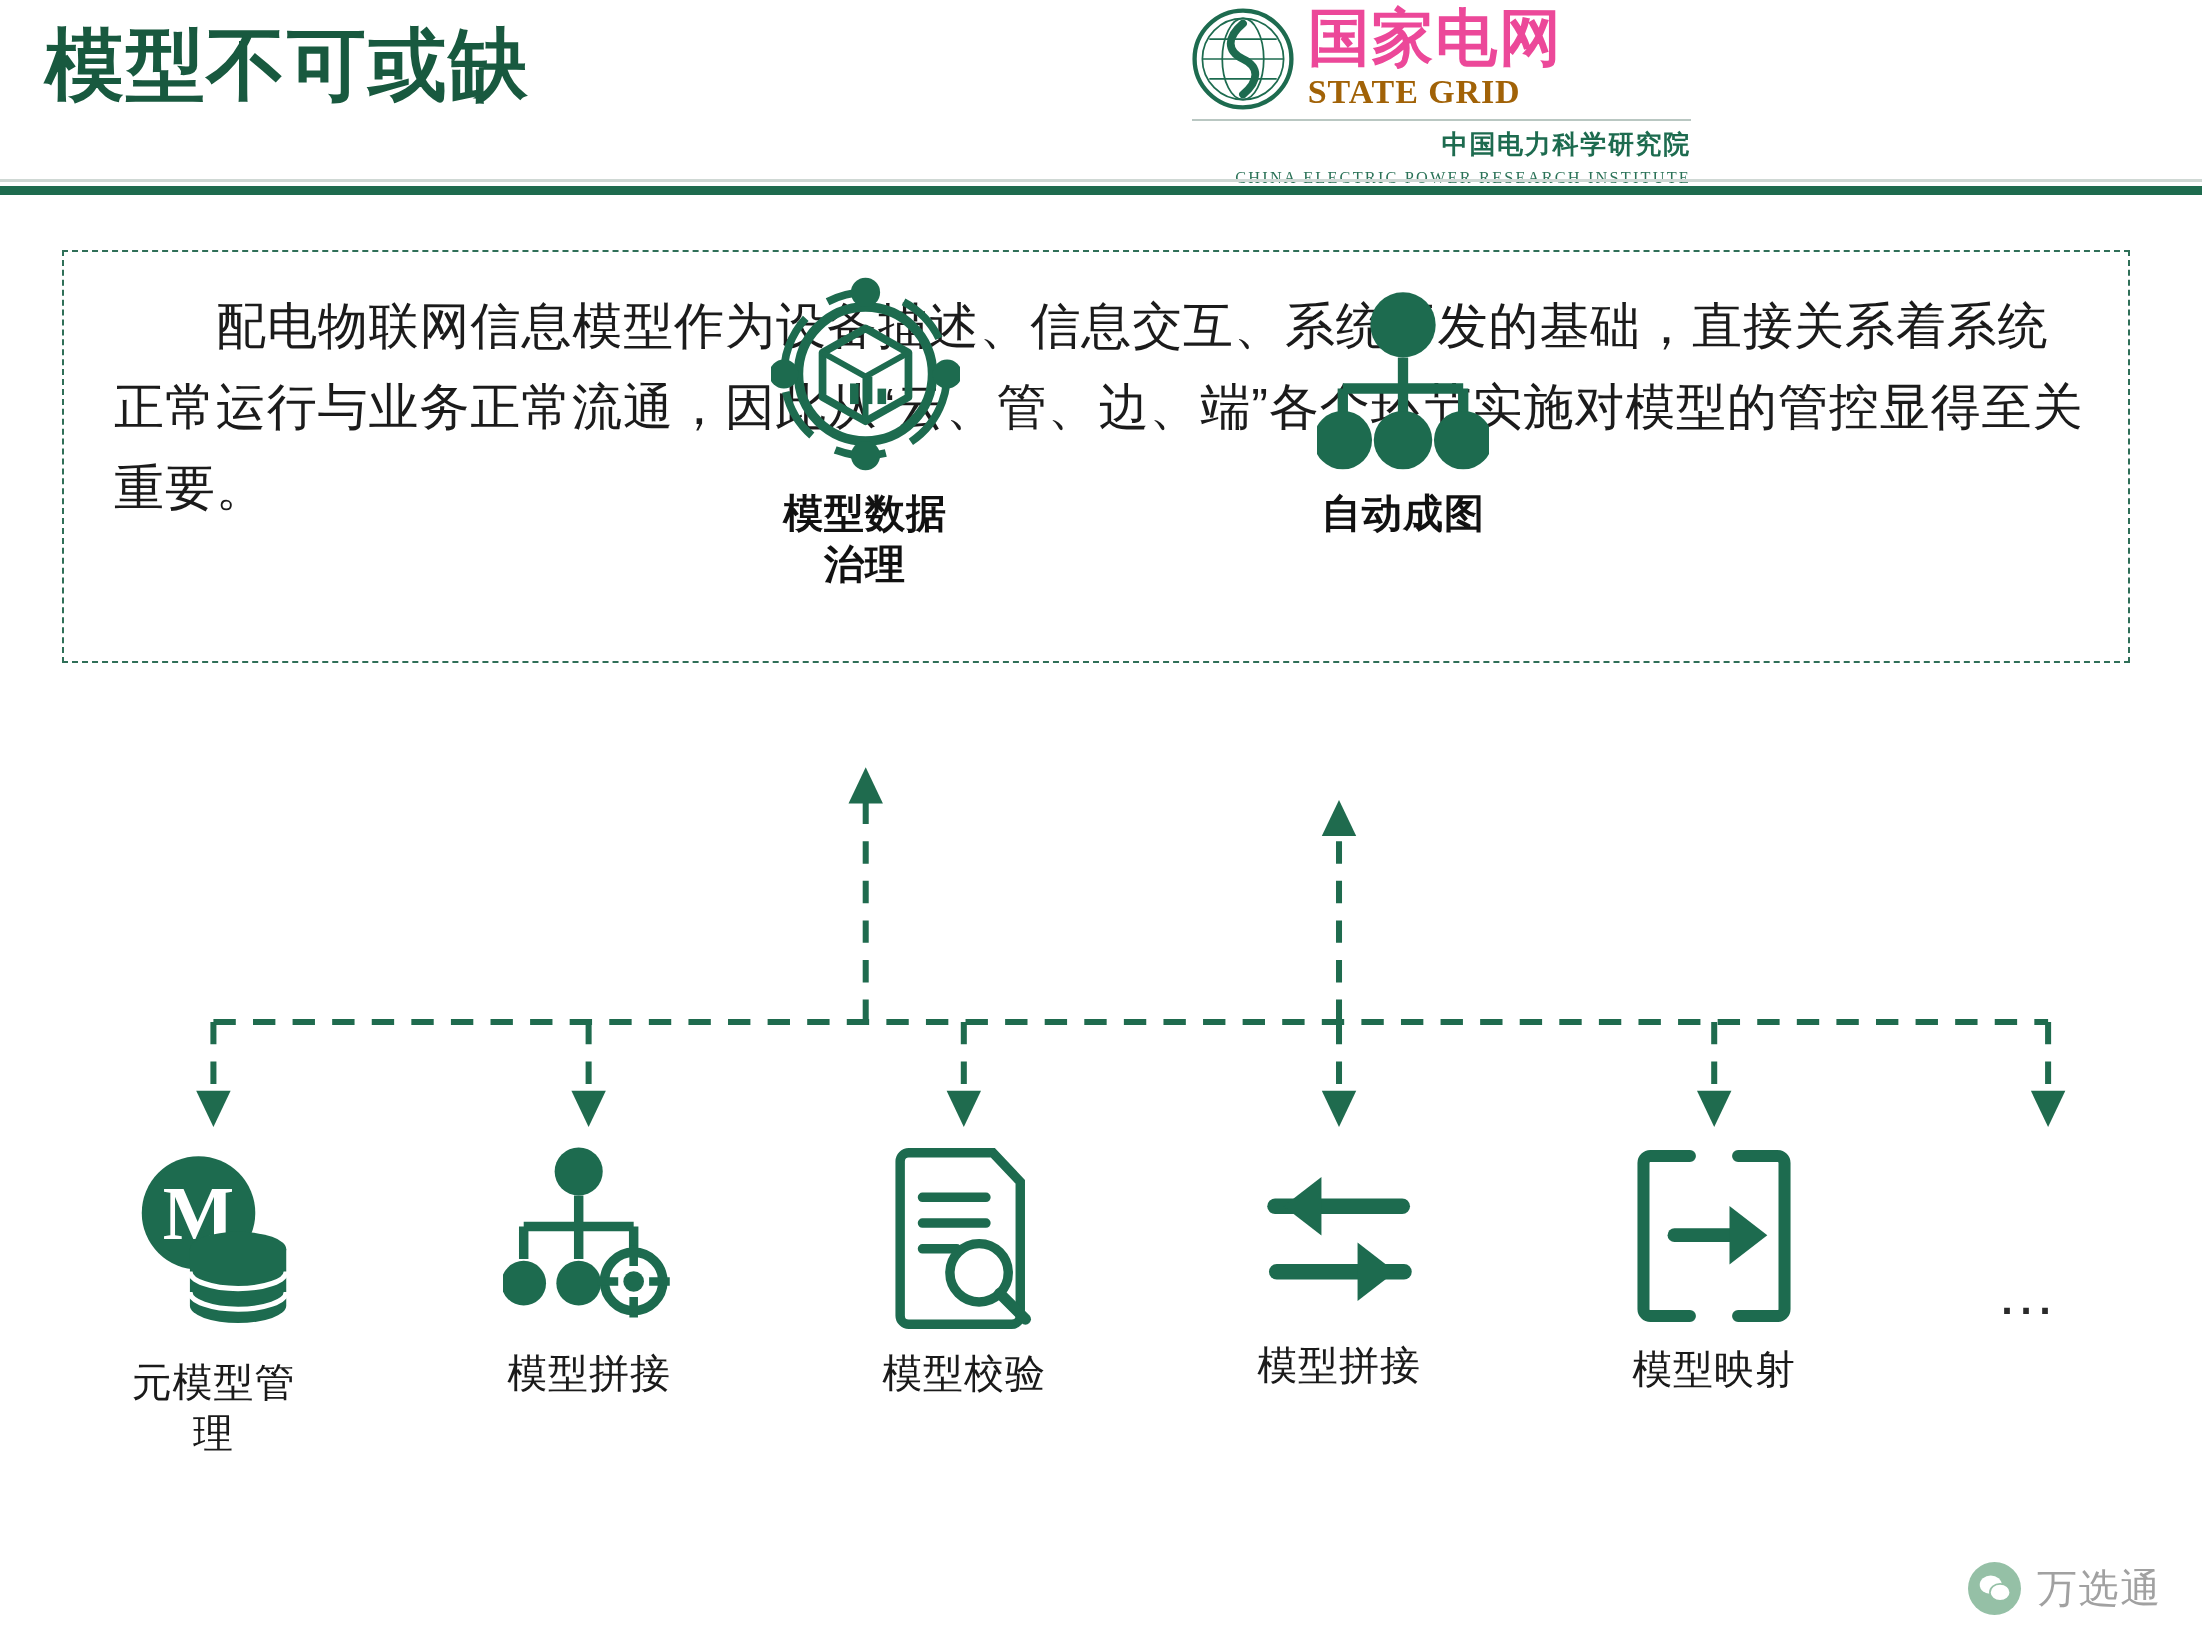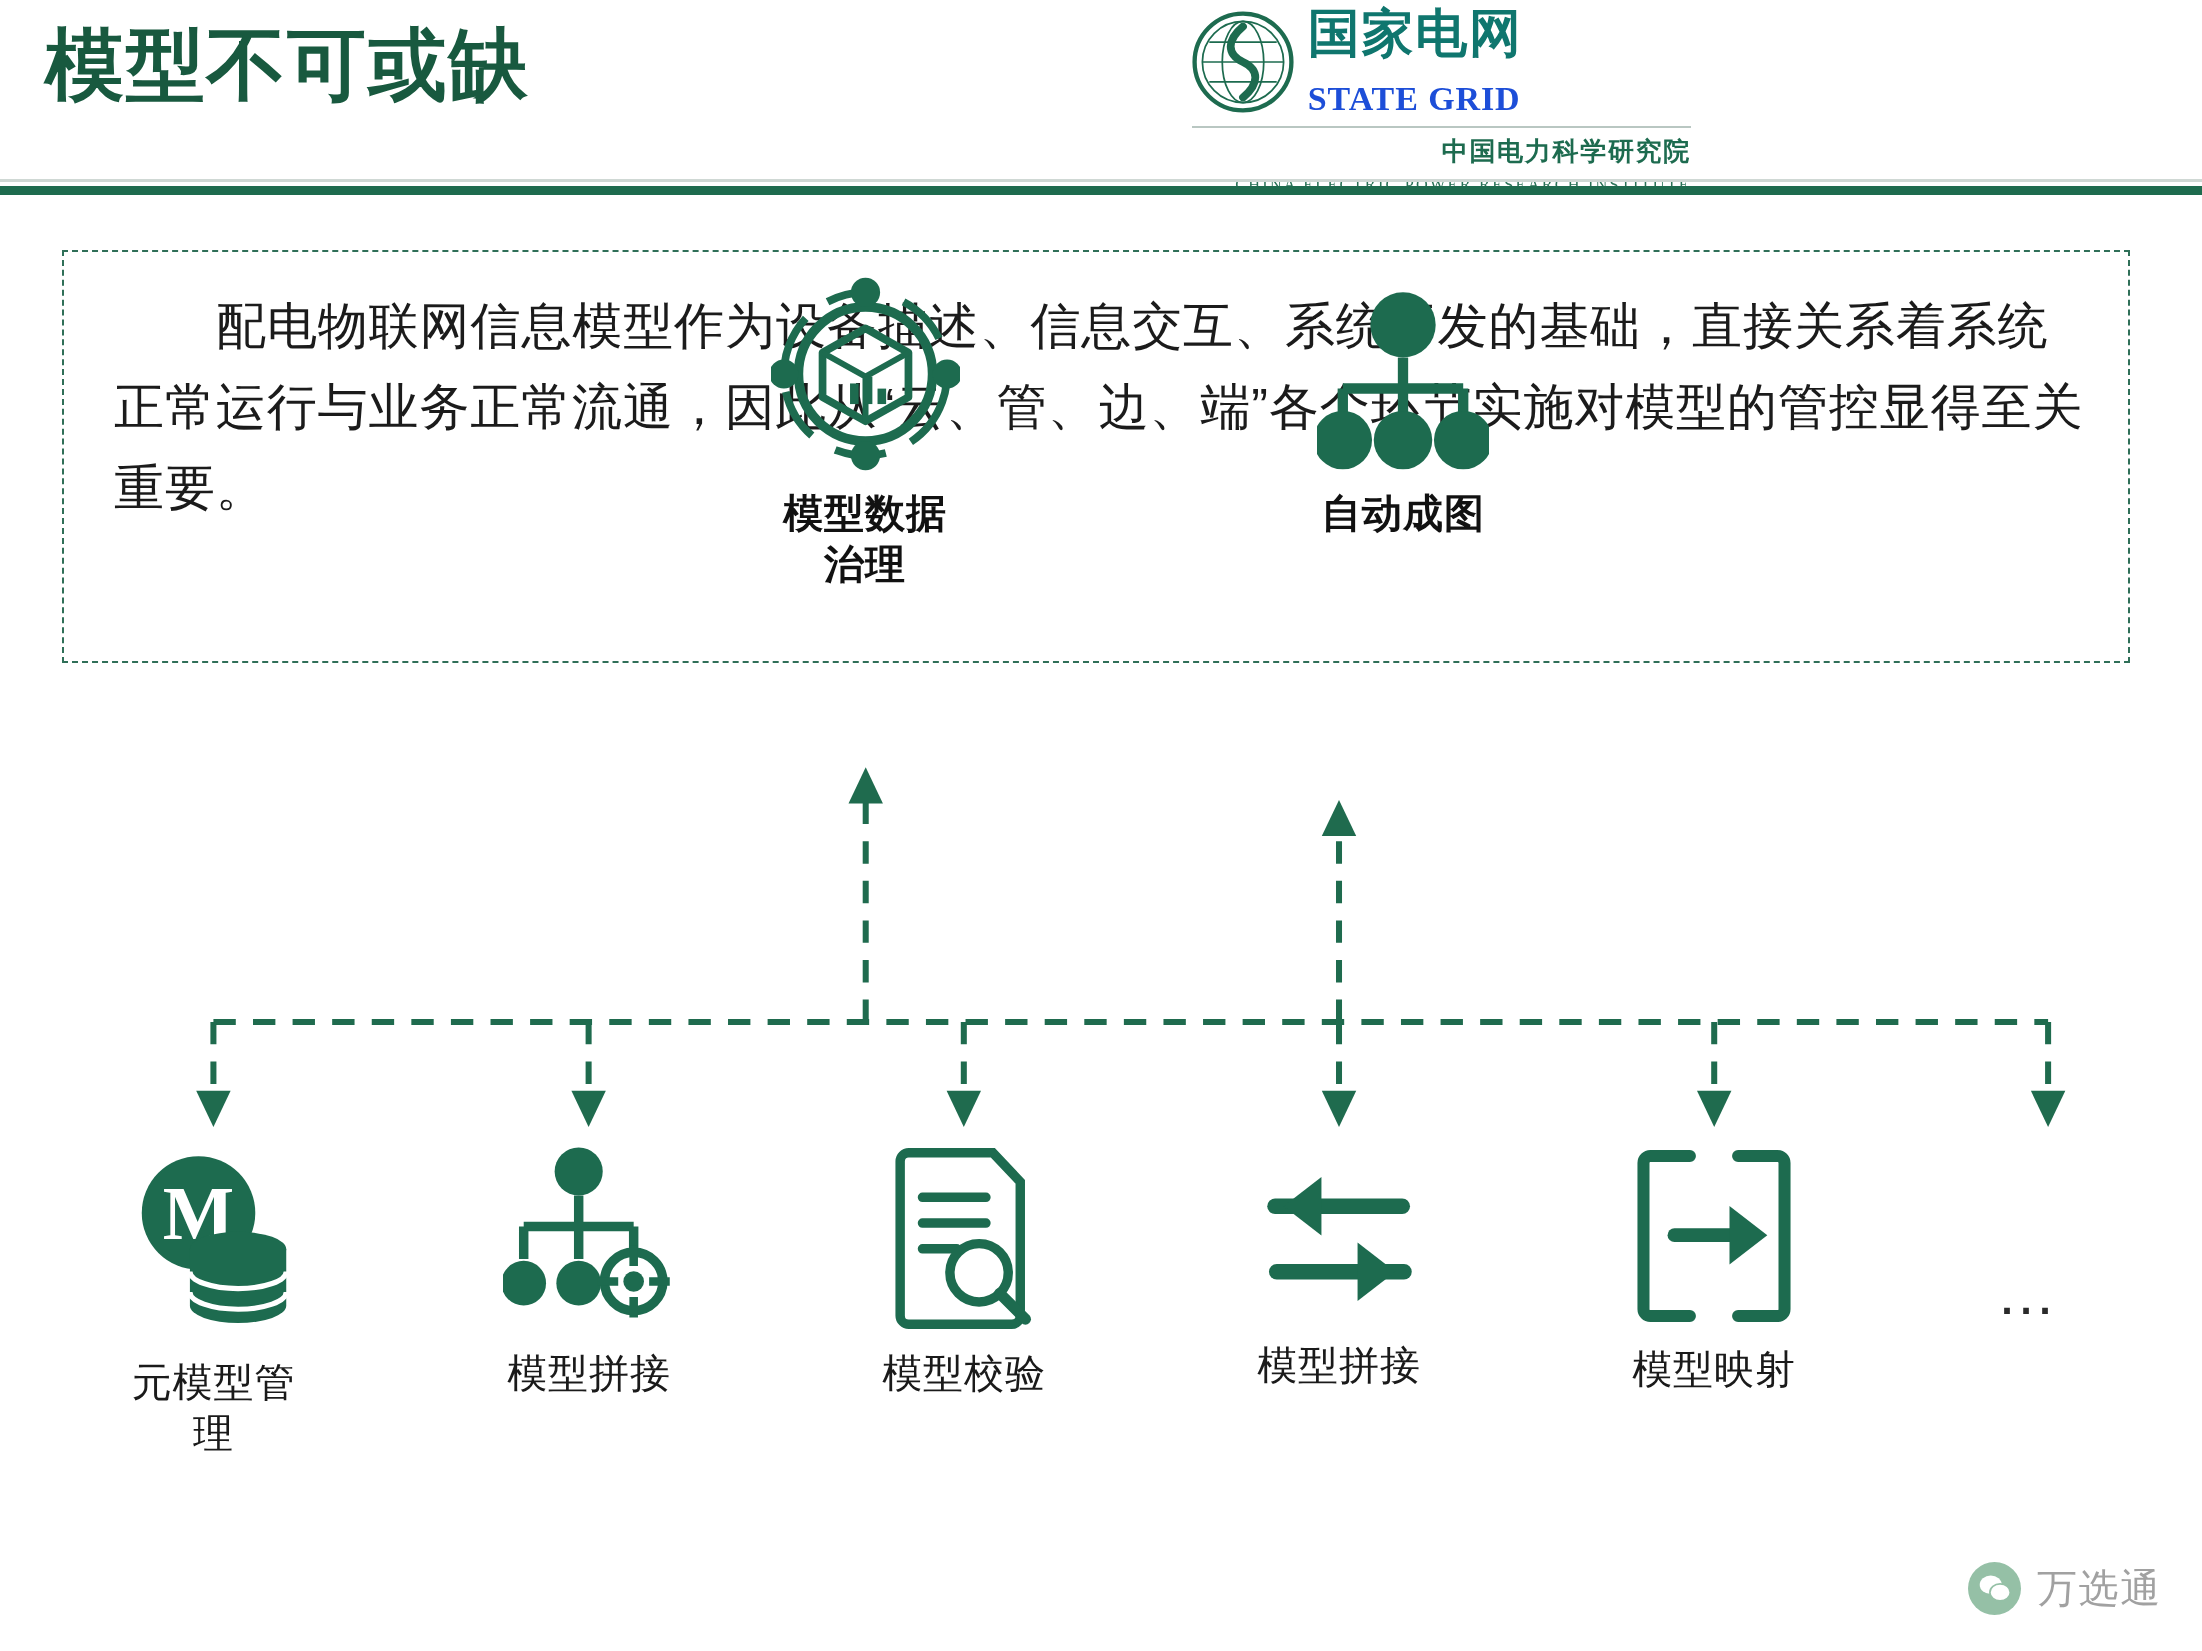--- a/index.html
+++ b/index.html
@@ -62,33 +62,33 @@
     display: flex;
     align-items: center;
     gap: 13.8px;
   }
   .logo-mark {
     width: 102px;
     height: 102px;
     flex: 0 0 102px;
   }
   .logo-cn {
-    font-size: 52px;
-    font-weight: bold;
-    color: #0f766e;
+    font-size: 62px;
+    font-weight: bold;
+    color: #ec4899;
     line-height: 1;
     letter-spacing: 1.7px;
   }
   .logo-en {
     font-size: 34px;
     font-weight: bold;
-    color: #1d4ed8;
+    color: #a16207;
     letter-spacing: 0.9px;
     line-height: 1.1;
-    margin-top: 21px;
+    margin-top: 4px;
     font-family: "Liberation Serif", serif;
   }
   .logo-divider {
     margin: 8.6px 0 6.9px 0;
     width: 100%;
     height: 1.7px;
     background: #b9c7c2;
   }
   .logo-inst-cn {
     font-size: 26px;

